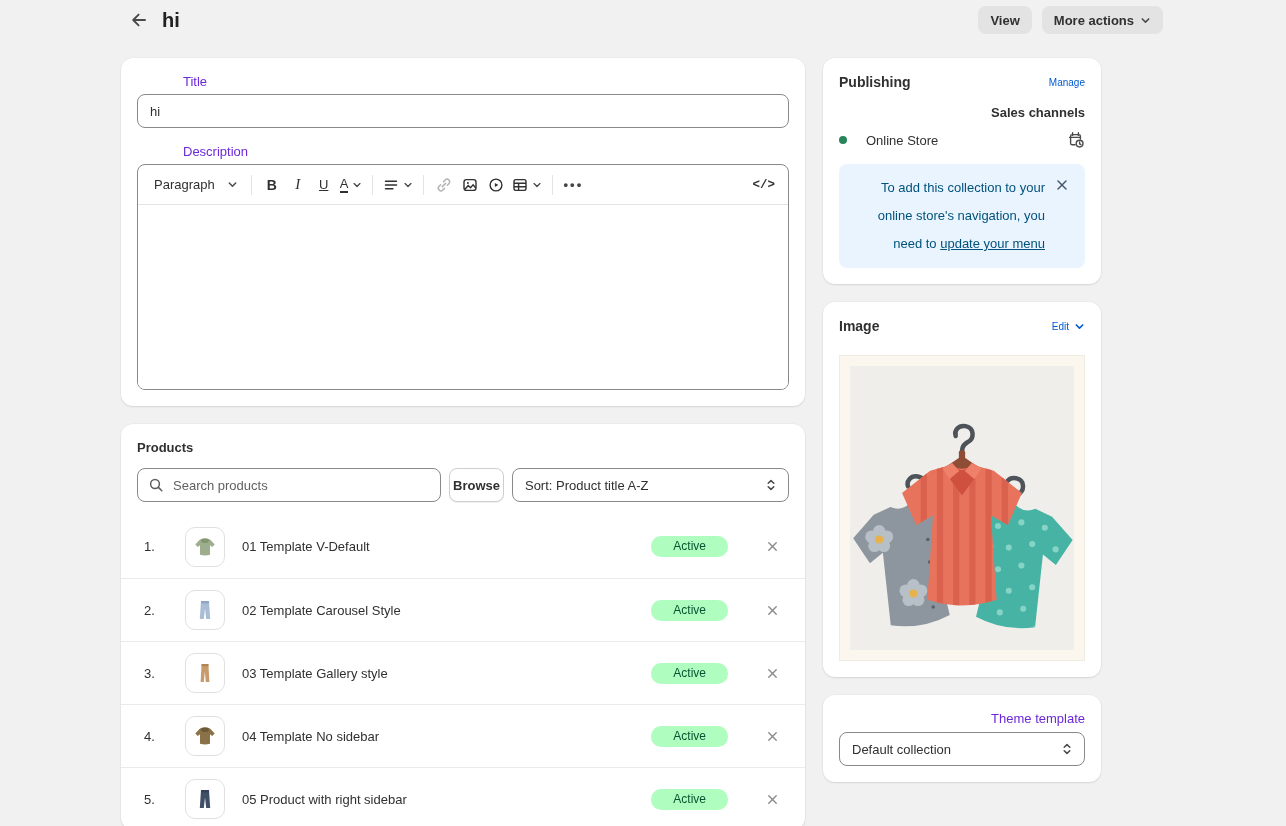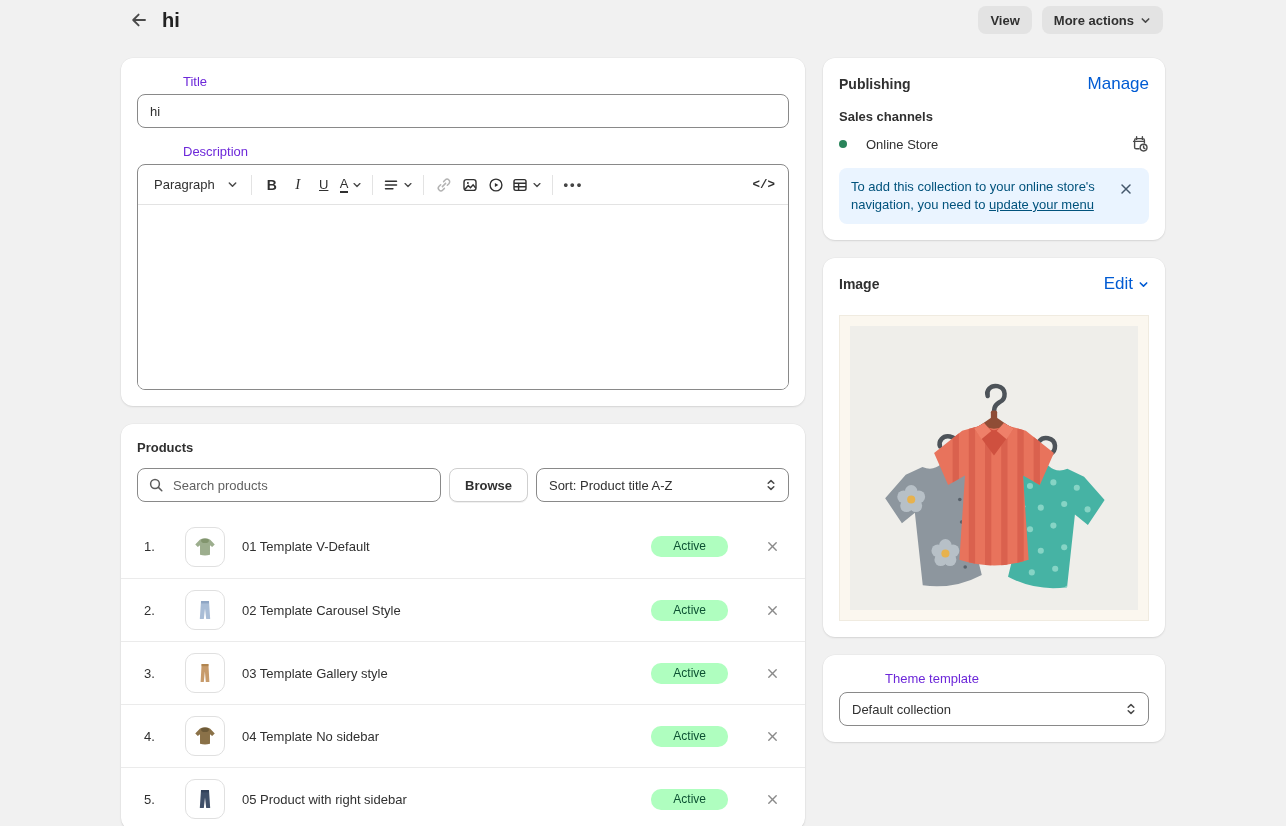--- a/index.html
+++ b/index.html
@@ -16,21 +16,21 @@
   .back-btn { width:28px; height:28px; border:none; background:transparent; border-radius:8px;
     display:flex; align-items:center; justify-content:center; cursor:pointer; padding:0; }
   .page-title { font-size:20px; font-weight:700; margin-left:9px; color:#222; }
   .topbar-actions { margin-left:auto; display:flex; gap:10px; }
   .gray-btn { height:28px; padding:0 12px; background:#e3e3e3; border:none; border-radius:8px;
     font-size:13px; font-weight:600; color:#303030; display:inline-flex; align-items:center; gap:6px;
     cursor:pointer; font-family:inherit; }
   
   .content { display:flex; gap:18px; align-items:flex-start; margin-top:24px; }
   .main-col { width:684px; flex:none; display:flex; flex-direction:column; gap:18px; }
-  .side-col { width:342px; flex:none; display:flex; flex-direction:column; gap:18px; }
+  .side-col { width:278px; flex:none; display:flex; flex-direction:column; gap:18px;text-align:right; }
   .card { background:#fff; border-radius:12px; box-shadow:0 1px 2px rgba(0,0,0,.1), 0 0 0 .5px rgba(0,0,0,.04); }
   .card-pad { padding:16px; }
   
   .field-label { display:block; margin-bottom:5px; color:#6d28d9;margin-left:46px; }
   .text-input { width:100%; height:34px; border:1px solid #898989; border-radius:8px; padding:0 12px;
     font-size:13px; font-family:inherit; color:#303030; background:#fff; }
   .editor { border:1px solid #898989; border-radius:8px; margin-top:5px; overflow:hidden; background:#fff; }
   .editor-toolbar { display:flex; align-items:center; height:40px; padding:0 10px; border-bottom:1px solid #e3e3e3; }
   .tb-btn { height:28px; min-width:26px; border:none; background:transparent; border-radius:6px;
     display:inline-flex; align-items:center; justify-content:center; gap:4px; font-size:13px; color:#303030;
@@ -44,48 +44,48 @@
   .tb-dots { letter-spacing:2px; font-weight:700; color:#454545; }
   .tb-code { margin-left:auto; font-weight:600; font-size:12.5px; color:#303030; font-family:"Liberation Mono",monospace; }
   .editor-body { height:184px; background:#fff; }
   
   .section-h { font-weight:700; }
   .controls-row { display:flex; gap:8px; margin-top:13px; padding:0 16px; }
   .search-box { flex:none; width:304px; height:34px; border:1px solid #898989; border-radius:8px;
     display:flex; align-items:center; padding:0 10px; gap:7px; background:#fff; }
   .search-box input { border:none; outline:none; flex:1; font-size:13px; font-family:inherit; color:#303030; background:transparent; }
   .search-box input::placeholder { color:#616161; }
-  .browse-btn { height:34px; padding:0 15px; background:#fff; border:1px solid #cfcfcf; border-radius:8px;
+  .browse-btn { height:34px; padding:0 3px; background:#fff; border:1px solid #cfcfcf; border-radius:8px;
     font-size:13px; font-weight:600; color:#303030; cursor:pointer; font-family:inherit;
     box-shadow:0 1px 0 rgba(0,0,0,.06); }
   .sort-select { margin-left:auto; width:279px; height:34px; border:1px solid #898989; border-radius:8px;
     background:#fff; display:flex; align-items:center; justify-content:space-between; padding:0 10px 0 12px;
     font-size:13px; cursor:pointer; }
   .rows { margin-top:13px; }
   .product-row { display:flex; align-items:center; height:63px; padding:0 16px 0 23px; }
   .product-row + .product-row { border-top:1px solid #ebebeb; }
   .row-num { width:26px; flex:none; }
   .thumb { width:40px; height:40px; border:1px solid #e0e0e0; background:#fff; border-radius:10px;
     margin-left:15px; flex:none; display:flex; align-items:center; justify-content:center; }
   .row-title { margin-left:17px; }
   .badge { margin-left:auto; background:var(--badge-bg,#affebf); color:var(--badge-text,#0c5132);
     font-size:12px; padding:3px 22px 4px; border-radius:10px; }
   .row-x { margin-left:32px; margin-right:5px; width:24px; height:24px; border:none; background:transparent;
     border-radius:6px; display:flex; align-items:center; justify-content:center; cursor:pointer; padding:0; }
   
   .card-head { display:flex; align-items:center; justify-content:space-between; }
   .h14 { font-size:14px; font-weight:700; }
-  .link { color:var(--accent-link,#005bd3); font-size:17px; text-decoration:none; cursor:pointer;
+  .link { color:var(--accent-link,#005bd3); font-size:10px; text-decoration:none; cursor:pointer;
     display:inline-flex; align-items:center; gap:5px; }
   .sub-h { font-weight:700; margin-top:15px; }
   .channel-row { display:flex; align-items:center; gap:19px; margin-top:11px; }
   .dot { width:8px; height:8px; border-radius:50%; background:var(--channel-dot,#29845a); flex:none; }
   .channel-row .spacer { flex:1; }
   .banner { margin-top:15px; background:var(--banner-bg,#eaf4ff); border-radius:8px; padding:10px 12px;
-    display:flex; gap:6px; color:var(--banner-text,#00527c); line-height:18px; }
+    display:flex; gap:6px; color:var(--banner-text,#00527c); line-height:28px; }
   .banner-text { flex:1; }
   .banner a { color:inherit; text-decoration:underline; }
   .banner-x { flex:none; width:22px; height:22px; border:none; background:transparent; cursor:pointer;
     display:flex; align-items:center; justify-content:center; padding:0; border-radius:4px; }
   .img-frame { margin-top:21px; height:306px; background:#fbf7ef; border:1px solid #f0ebe0; padding:10px; }
   .img-inner { width:100%; height:100%; background:#efeeea; display:flex; align-items:center; justify-content:center; overflow:hidden; }
   .select-box { width:100%; height:34px; border:1px solid #898989; border-radius:8px; background:#fff;
     display:flex; align-items:center; justify-content:space-between; padding:0 10px 0 12px; font-size:13px;
     cursor:pointer; margin-top:6px; }
   svg { display:block; }

